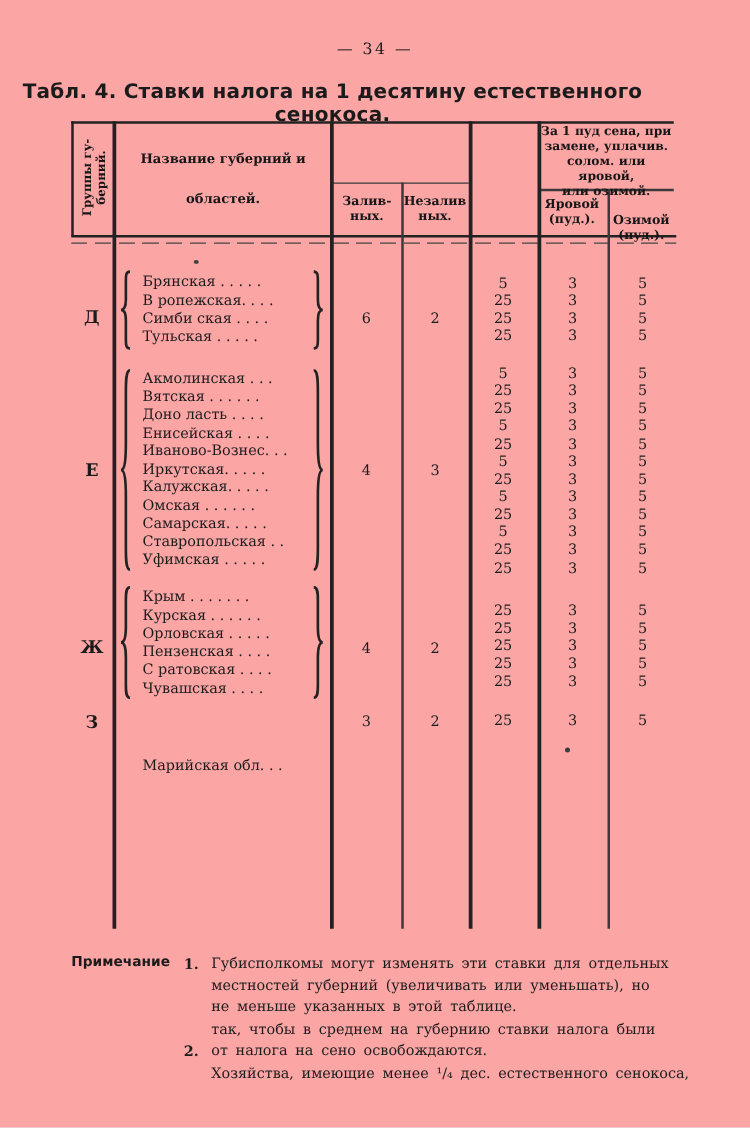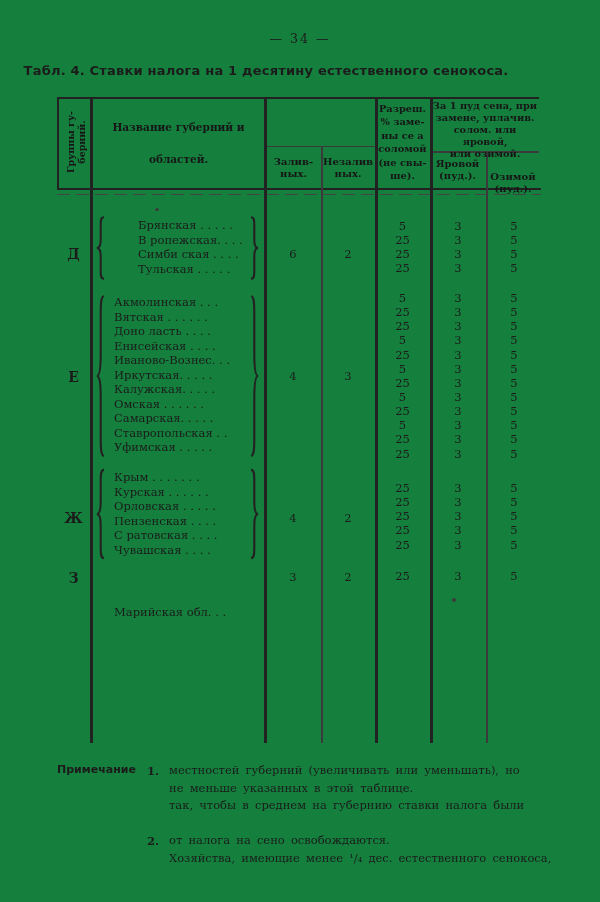--- a/index.html
+++ b/index.html
@@ -1,25 +1,25 @@
 <!DOCTYPE html>
 <html><head>
 <meta charset="utf-8">
 <style>
   html,body{margin:0;padding:0;background:#e9e8e3;}
   .page{
     position:relative; width:600px; height:902px; margin:0 auto;
-    background:#15803d; color:#1b1b1b; overflow:hidden;
+    background:#fca5a5; color:#1b1b1b; overflow:hidden;
     font-family:"DejaVu Serif", serif;
   }
   
   .pagenum{position:absolute; left:0; top:31px; width:600px; text-align:center;
     font-size:12.5px; letter-spacing:2px;}
   .title{position:absolute; left:0; top:63px; width:532px; text-align:center;
-    font-family:"DejaVu Sans", sans-serif; font-weight:bold; font-size:13px; letter-spacing:.2px;}
+    font-family:"DejaVu Sans", sans-serif; font-weight:bold; font-size:16px; letter-spacing:.2px;}
   
   .rule{position:absolute; background:#222;}
   .rule.soft{background:#3a3a3a;}
   .rule.broken{background:repeating-linear-gradient(90deg,#444 0 13px,transparent 13px 19px);}
   
   .hdr{position:absolute; font-weight:bold; color:#161616; text-align:center;}
   .h-group-rot{left:60px; top:187px; width:90px; height:31px;
     transform:rotate(-90deg); transform-origin:0 0;
     display:flex; flex-direction:column; justify-content:center;
     font-size:9.5px; line-height:11px;}
@@ -87,28 +87,20 @@
       <div class="hl">областей.</div>
     </div>
   <div class="hdr h-flood">
       <div class="hl">Залив-</div>
       <div class="hl">ных.</div>
     </div>
   <div class="hdr h-unflood">
       <div class="hl">Незалив</div>
       <div class="hl">ных.</div>
     </div>
-  <div class="hdr h-pct">
-      <div class="hl">Разреш.</div>
-      <div class="hl">% заме-</div>
-      <div class="hl">ны се а</div>
-      <div class="hl">соломой</div>
-      <div class="hl">(не свы-</div>
-      <div class="hl">ше).</div>
-    </div>
   <div class="hdr h-pud">
       <div class="hl">За 1 пуд сена, при</div>
       <div class="hl">замене, уплачив.</div>
       <div class="hl">солом. или яровой,</div>
       <div class="hl">или озимой.</div>
     </div>
   <div class="hdr h-spring">
       <div class="hl">Яровой</div>
       <div class="hl">(пуд.).</div>
     </div>
@@ -116,21 +108,21 @@
       <div class="hl">Озимой</div>
       <div class="hl">(пуд.).</div>
     </div>
 
   <div class="gletter" style="top:246px;">Д</div>
   <div class="brace" style="left:95px;top:216px;height:64px;">
     <svg viewBox="0 0 20 100" preserveAspectRatio="none">
         <path d="M15 2 C9.5 2 9.5 7 9.5 13 L9.5 37 C9.5 45 8 50 3 50 C8 50 9.5 55 9.5 63 L9.5 87 C9.5 93 9.5 98 15 98" fill="none" stroke="#222" stroke-width="2.1" vector-effect="non-scaling-stroke"></path>
       </svg>
   </div>
-  <div class="names" style="top:218px;margin-left:24px;">
+  <div class="names" style="top:218px;">
       <div class="name-line">Брянская . . . . .</div>
       <div class="name-line">В ропежская. . . .</div>
       <div class="name-line">Симби ская . . . .</div>
       <div class="name-line">Тульская . . . . .</div>
     </div>
   <div class="brace" style="left:248px;top:216px;height:64px;">
     <svg viewBox="0 0 20 100" preserveAspectRatio="none">
         <path d="M5 2 C10.5 2 10.5 7 10.5 13 L10.5 37 C10.5 45 12 50 17 50 C12 50 10.5 55 10.5 63 L10.5 87 C10.5 93 10.5 98 5 98" fill="none" stroke="#222" stroke-width="2.1" vector-effect="non-scaling-stroke"></path>
       </svg>
   </div>
@@ -310,20 +302,21 @@
         <div class="val-cell c2">5</div>
       </div>
     </div>
 
   <div class="speck" style="left:155px;top:208px;width:4px;height:3px;"></div>
   <div class="speck" style="left:452px;top:598px;width:4px;height:4px;"></div>
 
   <div class="notes-label">Примечание</div>
   <div class="note-num" style="top:764px;">1.</div>
   <div class="note-lines" style="top:762px;">
+      <div class="note-line">Губисполкомы могут изменять эти ставки для отдельных</div>
       <div class="note-line">местностей губерний (увеличивать или уменьшать), но</div>
       <div class="note-line">не меньше указанных в этой таблице.</div>
       <div class="note-line">так, чтобы в среднем на губернию ставки налога были</div>
     </div>
   <div class="note-num" style="top:834px;">2.</div>
   <div class="note-lines" style="top:832px;">
       <div class="note-line">от налога на сено освобождаются.</div>
       <div class="note-line">Хозяйства, имеющие менее ¹/₄ дес. естественного сенокоса,</div>
     </div>
 

